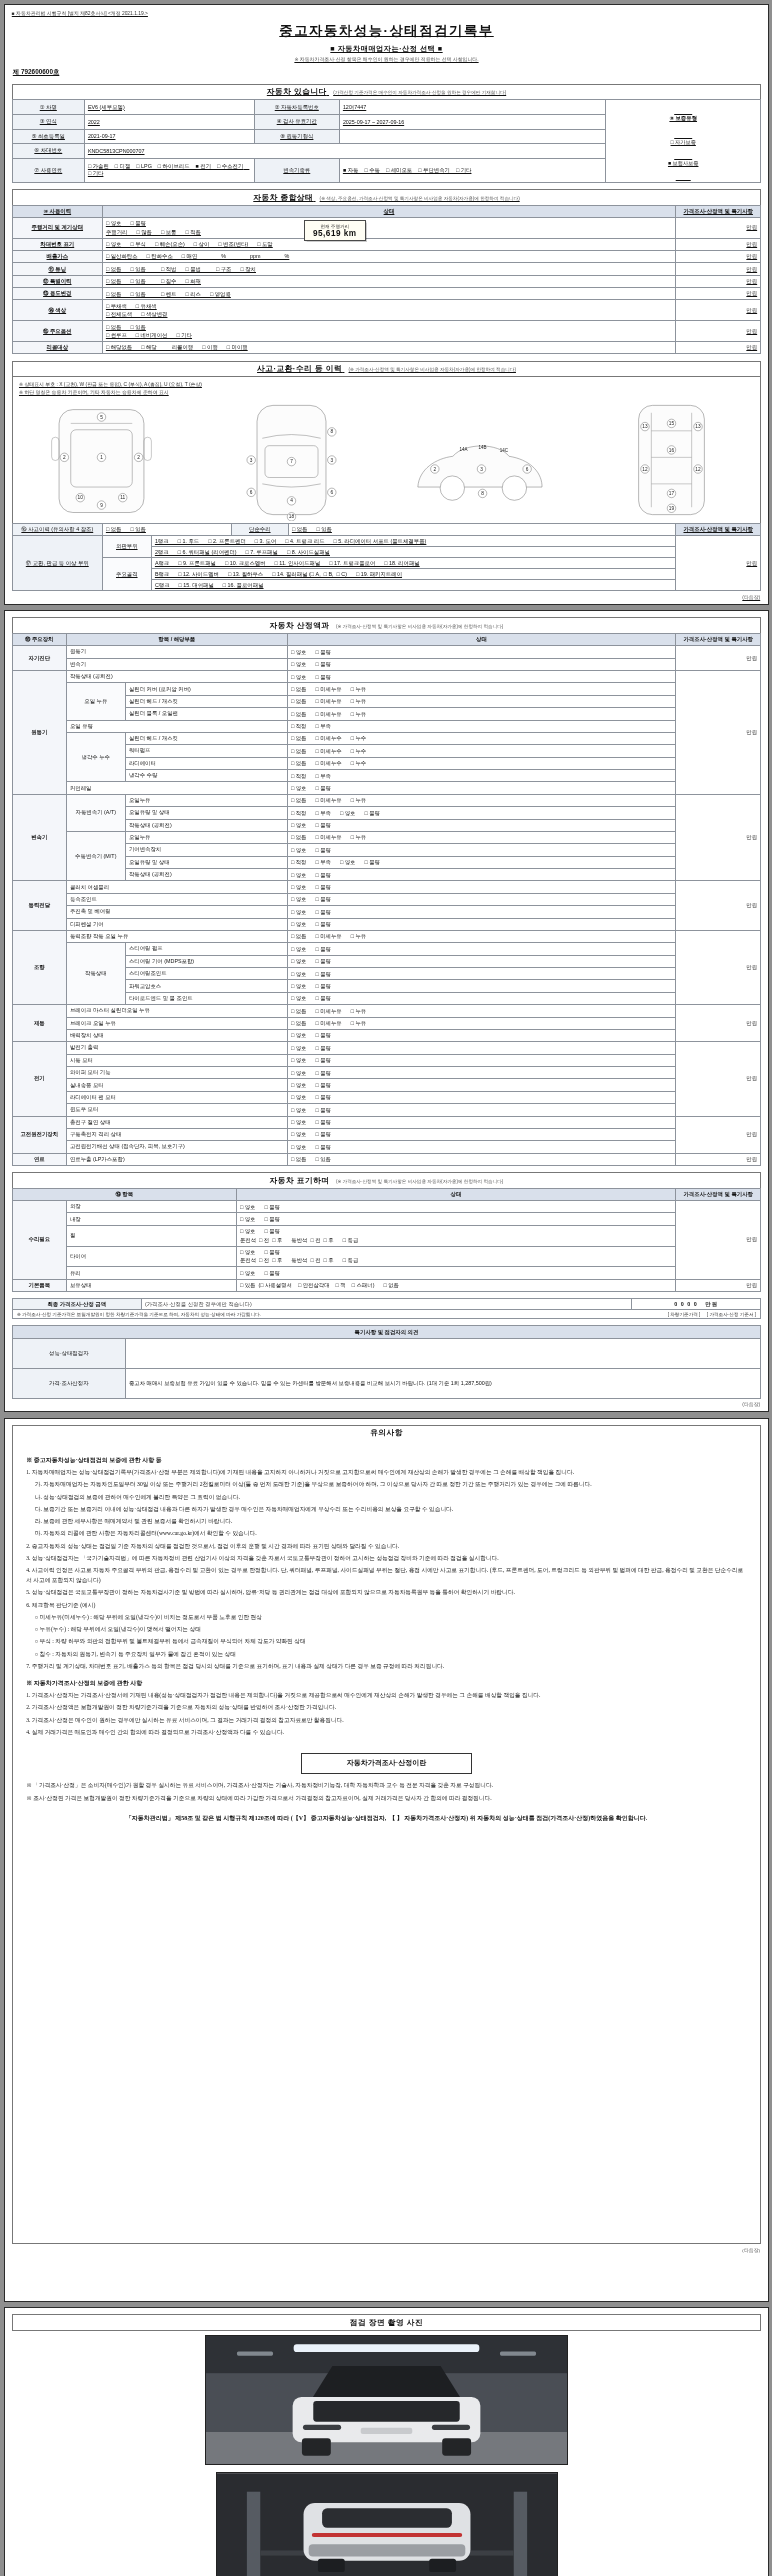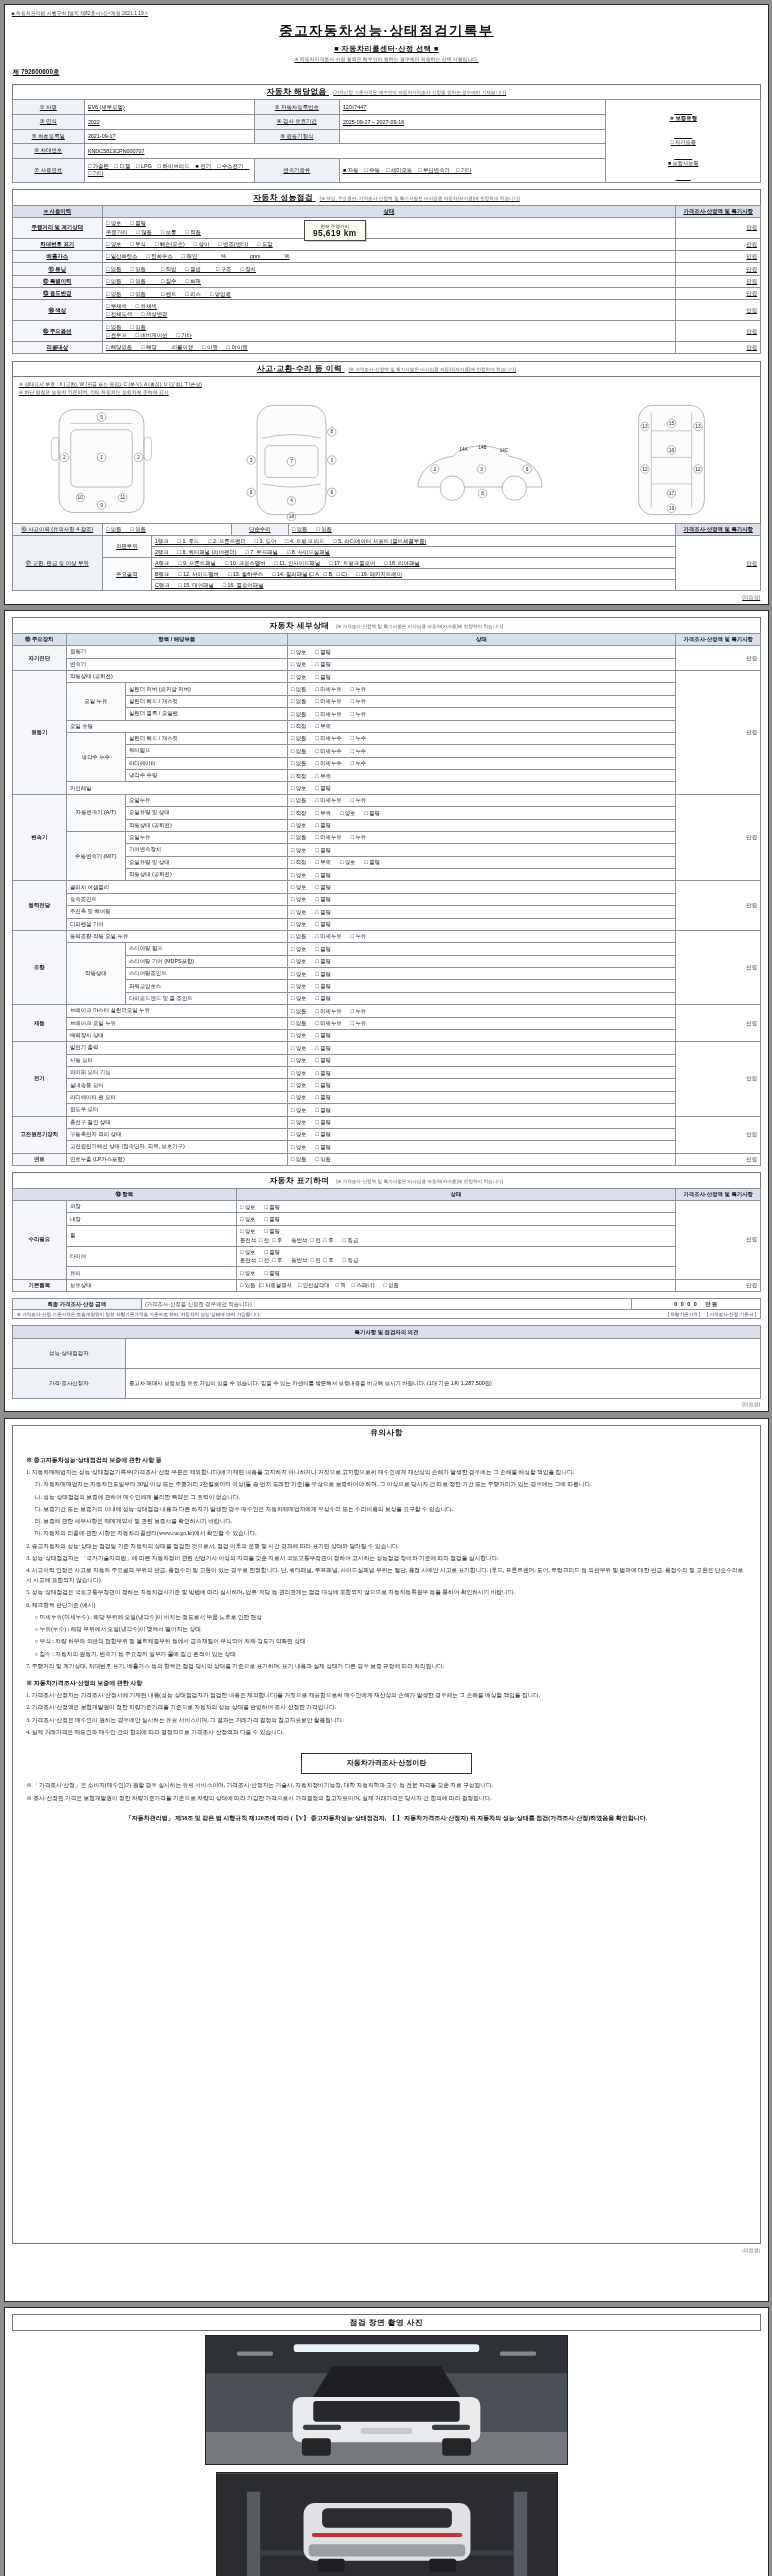--- a/index.html
+++ b/index.html
@@ -58,27 +58,27 @@
   svg text{font-family:"Liberation Sans","DejaVu Sans",sans-serif;}
 </style>
 </head>
 <body>
 
 <div class="page">
 
   <div class="panel" style="min-height:576px;text-decoration:underline;">
     <div class="form-ref">■ 자동차관리법 시행규칙 [별지 제82호서식] &lt;개정 2021.1.19.&gt;</div>
     <div class="main-title">중고자동차성능·상태점검기록부</div>
-    <div class="sub-title">■ 자동차리콜센터·산정 선택 ■</div>
+    <div class="sub-title">■ 자동차매매업자는·산정 선택 ■</div>
     <div class="sub-note">※ 자동차가격조사·산정 항목은 매수인이 원하는 경우에만 적용하는 선택 사항입니다.</div>
     <div class="doc-no">제 792600600호</div>
 
     <div class="section">
       <div class="sec-title">
-        <span class="sec-title-main">자동차 해당없음</span>
+        <span class="sec-title-main">자동차 있습니다</span>
         <span class="sec-note">(가격산정 기준가격은 매수인이 자동차가격조사·산정을 원하는 경우에만 기재합니다)</span>
       </div>
       <table class="tbl">
         <colgroup>
             <col style="width:72px">
             <col style="width:170px">
             <col style="width:85px">
             <col>
             <col style="width:155px">
           </colgroup>
@@ -115,21 +115,21 @@
           <td class="cbx">□ 가솔린    □ 디젤    □ LPG    □ 하이브리드    ■ 전기    □ 수소전기    □ 기타</td>
           <td class="lab">변속기종류</td>
           <td class="cbx">■ 자동    □ 수동    □ 세미오토    □ 무단변속기    □ 기타</td>
         </tr>
       </tbody>
         </table>
     </div>
 
     <div class="section">
       <div class="sec-title">
-        <span class="sec-title-main">자동차 성능점검</span>
+        <span class="sec-title-main">자동차 종합상태</span>
         <span class="sec-note">(※ 색상, 주요옵션, 가격조사·산정액 및 특기사항은 비사업용 자동차(자가용)에 한정하여 적습니다)</span>
       </div>
       <table class="tbl">
         <colgroup>
             <col style="width:90px">
             <col style="width:5.2px">
             <col style="width:5.2px">
             <col>
             <col style="width:85px">
           </colgroup>
@@ -389,21 +389,21 @@
             </tr>
       </tbody>
         </table>
     </div>
     <div class="next-page">(다음장)</div>
   </div>
 
   <div class="panel" style="min-height:737px;">
     <div class="section" style="margin-top:1px;">
       <div class="sec-title">
-        <span class="sec-title-main">자동차 세부상태</span>
+        <span class="sec-title-main">자동차 산정액과</span>
         <span class="sec-note">(※ 가격조사·산정액 및 특기사항은 비사업용 자동차(자가용)에 한정하여 적습니다)</span>
       </div>
       <table class="tbl">
         <colgroup>
             <col style="width:54px">
             <col style="width:59px">
             <col style="width:162px">
             <col>
             <col style="width:85px">
           </colgroup>

